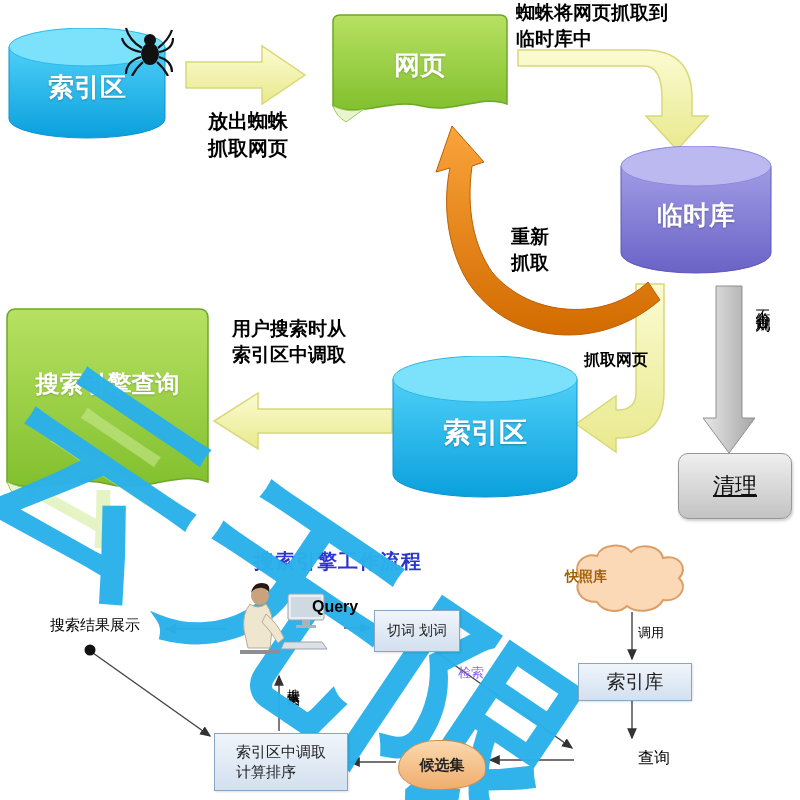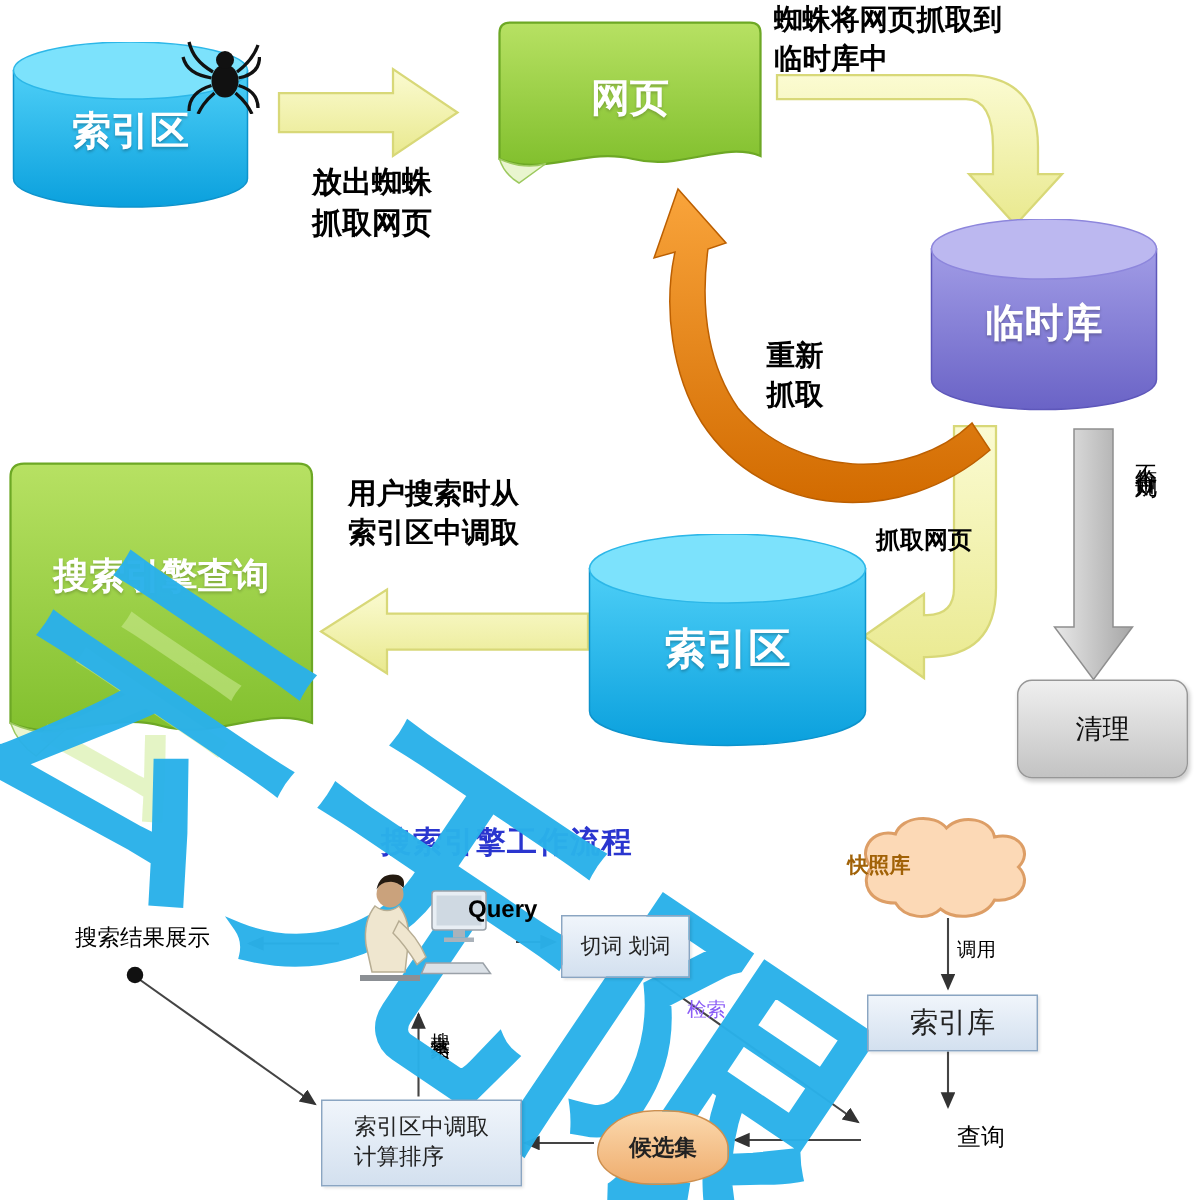--- a/index.html
+++ b/index.html
@@ -152,21 +152,21 @@
   <div class="abs z3 note" style="left:500px;top:224px;width:60px;font-size:19px;text-align:center;">
     <div>重新</div>
     <div>抓取</div>
   </div>
 
   <div class="abs z3 vtext" style="left:753px;top:298px;height:120px;font-size:15px;color:#000;">不符合规则</div>
 
   <div class="abs z3 note" style="left:584px;top:350px;font-size:16px;">抓取网页</div>
 
   <div class="abs z2 cleanbox" style="left:678px;top:453px;width:112px;height:64px;">
-    <span style="font-size:18px;">清理</span>
+    <span style="font-size:22px;text-decoration:underline;">清理</span>
   </div>
 
   <div class="abs z2" style="left:392px;top:356px;width:186px;height:142px;">
     <svg width="186" height="142" viewBox="0 0 186 142">
       <defs>
           <linearGradient id="gb2" x1="0" y1="0" x2="0" y2="1">
         <stop offset="0" stop-color="#4ecff7"></stop>
             <stop offset="1" stop-color="#0aa0dd"></stop>
           </linearGradient>
         </defs>

